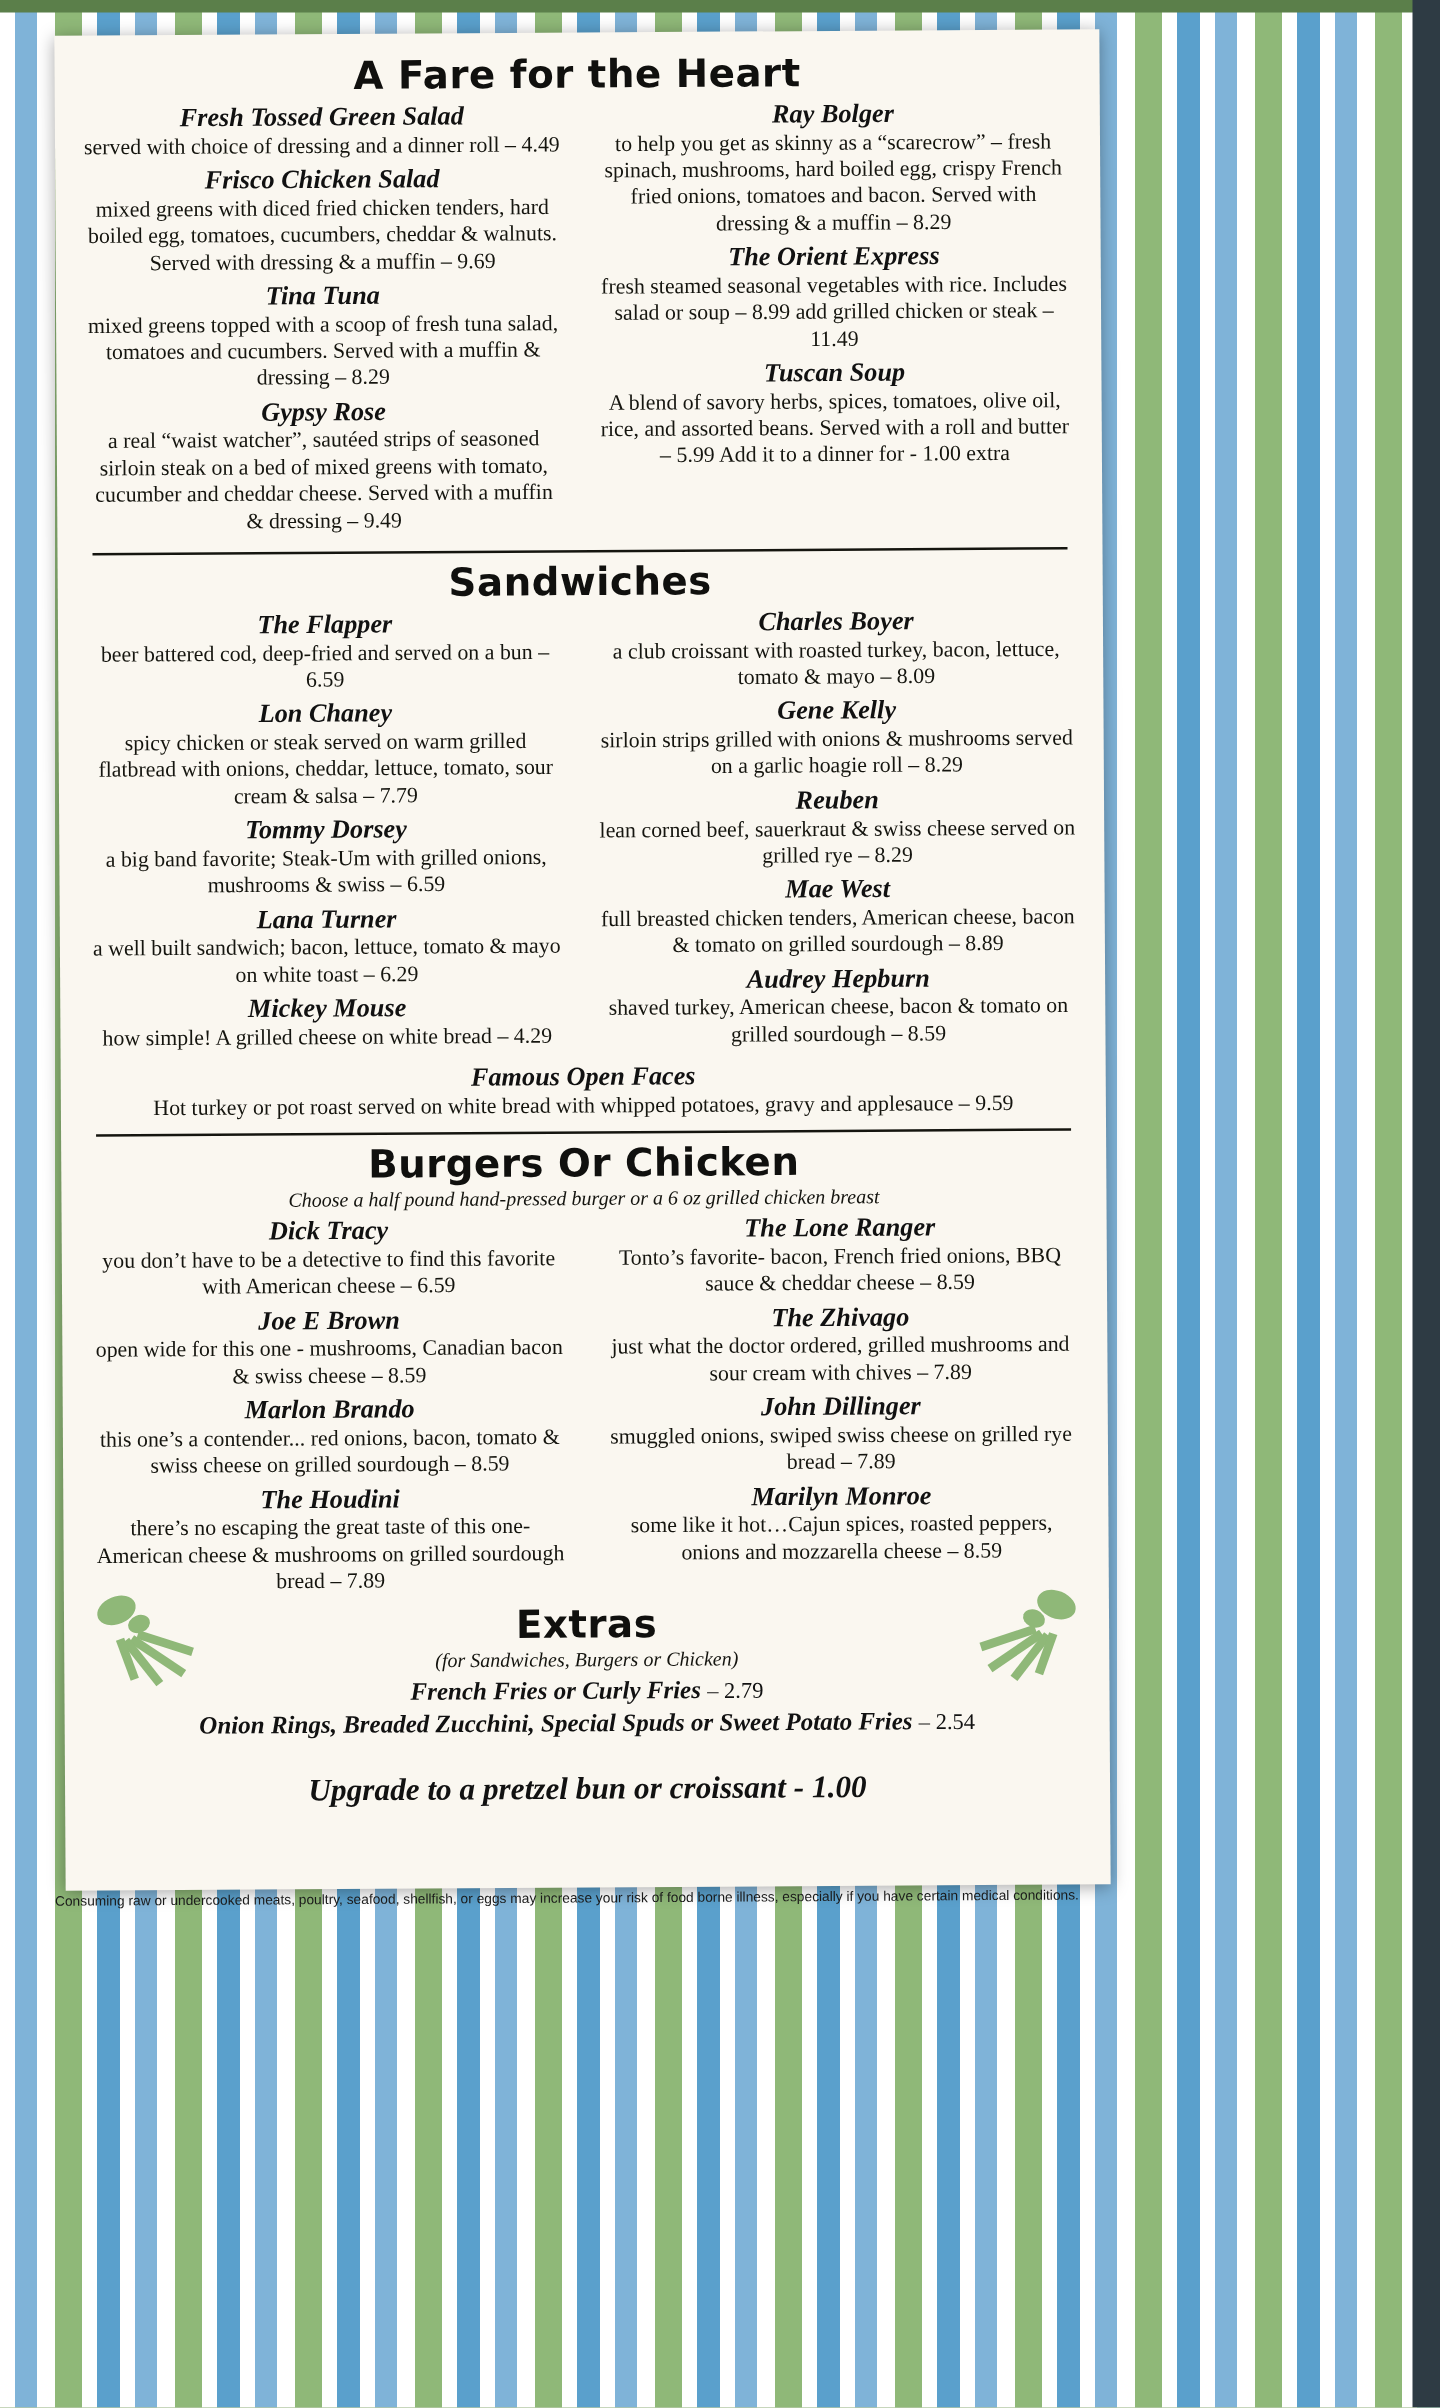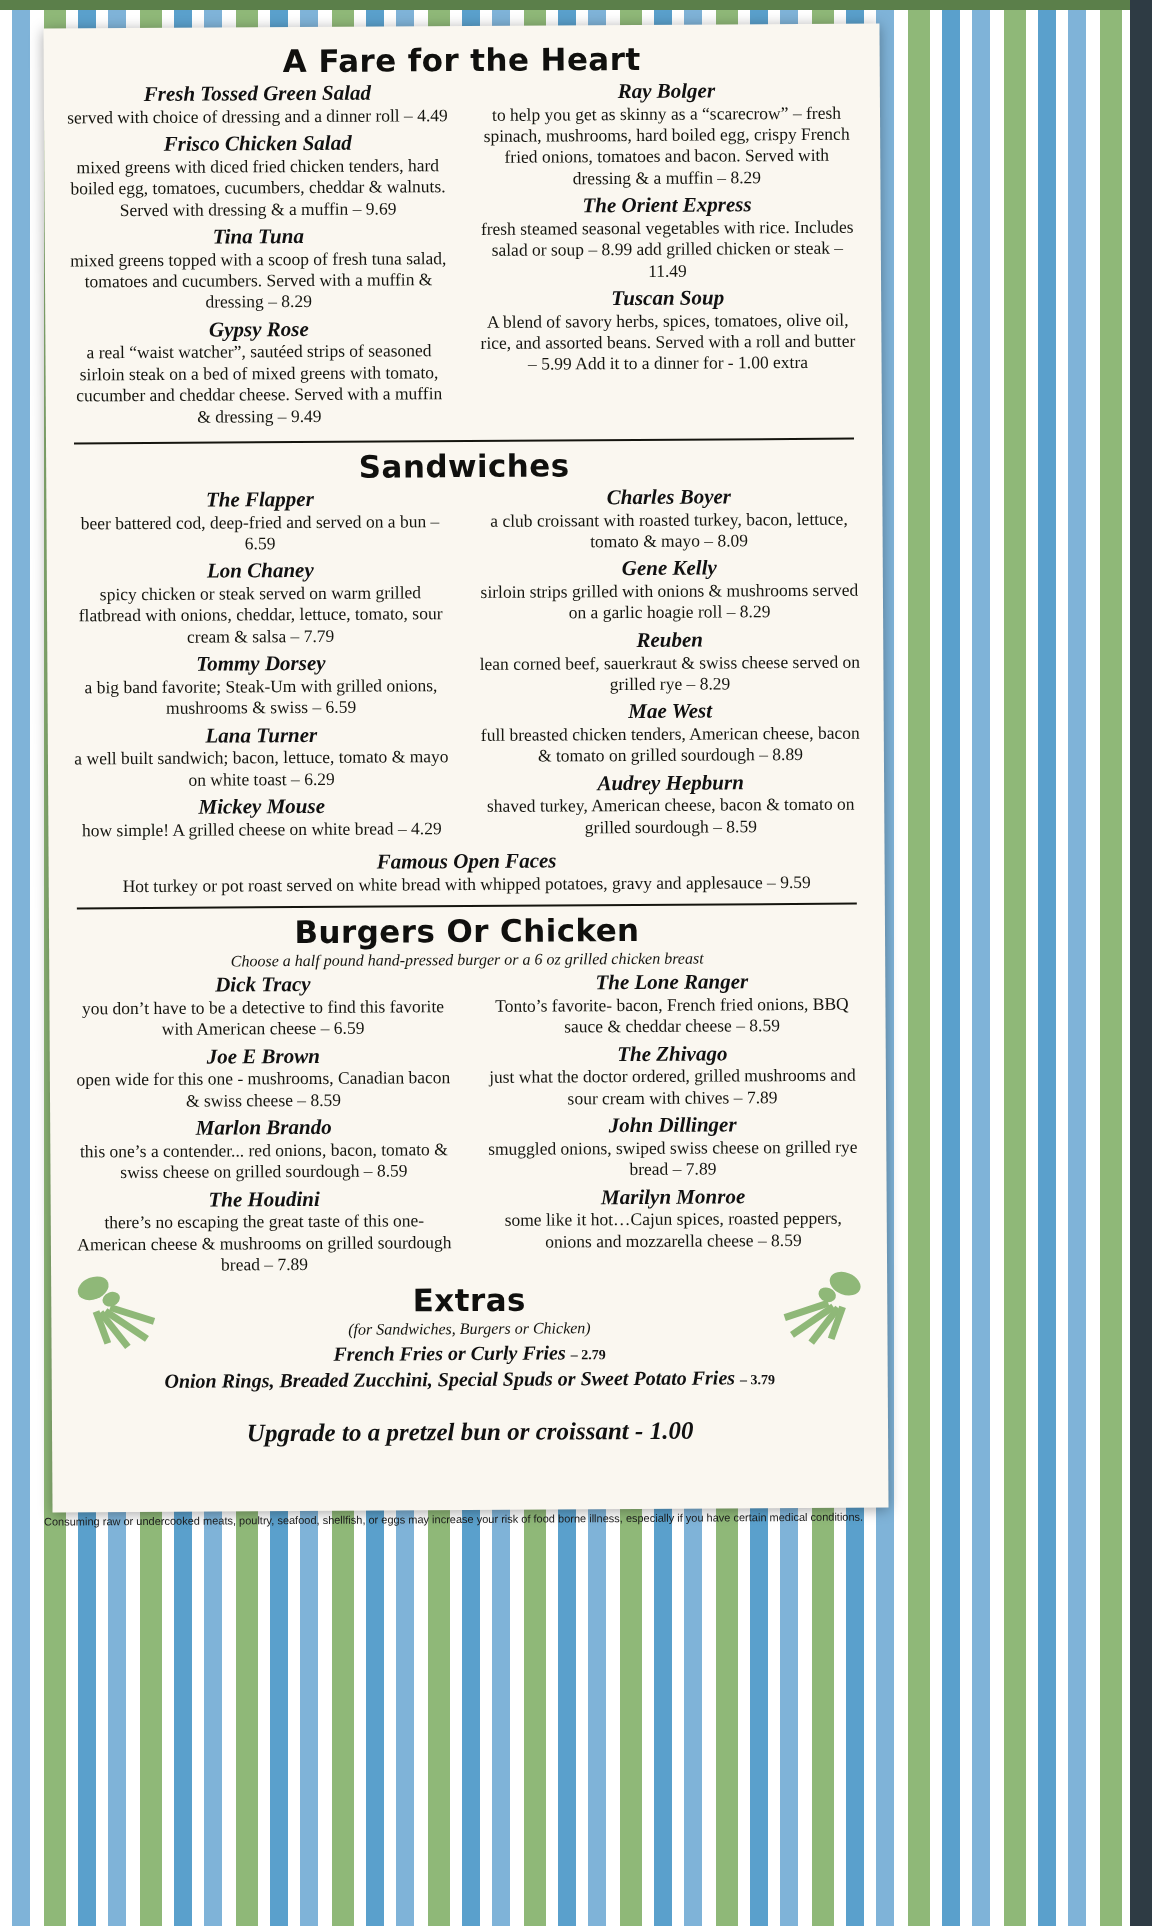--- a/index.html
+++ b/index.html
@@ -74,21 +74,21 @@
   .item-desc{
     font-size:17.5px;line-height:1.22;color:#15150f;
   }
   .full-item{text-align:center;margin-top:6px;}
 
   .extras{ margin-top:4px; }
   .extras .line{
     text-align:center;font-size:20px;line-height:1.3;color:#111;
   }
   .extras .line b{font-weight:bold;font-style:italic;}
-  .extras .price{font-style:normal;font-weight:bold;font-size:14px;}
+  .extras .price{font-style:normal;font-weight:normal;font-size:18px;}
   .upgrade{
     text-align:center;font-weight:bold;font-style:italic;font-size:25px;
     margin-top:26px;color:#111;
   }
 
   
   .ornament{position:absolute;width:110px;height:90px;}
   .orn-left{left:14px;bottom:150px;}
   .orn-right{right:14px;bottom:150px;}
 
@@ -278,20 +278,20 @@
 
   <div class="extras">
     <div class="section-title">Extras</div>
     <div class="section-subtitle">(for Sandwiches, Burgers or Chicken)</div>
     <div class="line">
       <b>French Fries or Curly Fries</b>
       <span class="price">– 2.79</span>
     </div>
     <div class="line">
       <b>Onion Rings, Breaded Zucchini, Special Spuds or Sweet Potato Fries</b>
-      <span class="price">– 3.79</span>
+      <span class="price">– 2.54</span>
     </div>
     <div class="upgrade">Upgrade to a pretzel bun or croissant - 1.00</div>
   </div>
 
 </div>
 
 <div class="footer-note">Consuming raw or undercooked meats, poultry, seafood, shellfish, or eggs may increase your risk of food borne illness, especially if you have certain medical conditions.</div>
 
 </body></html>

